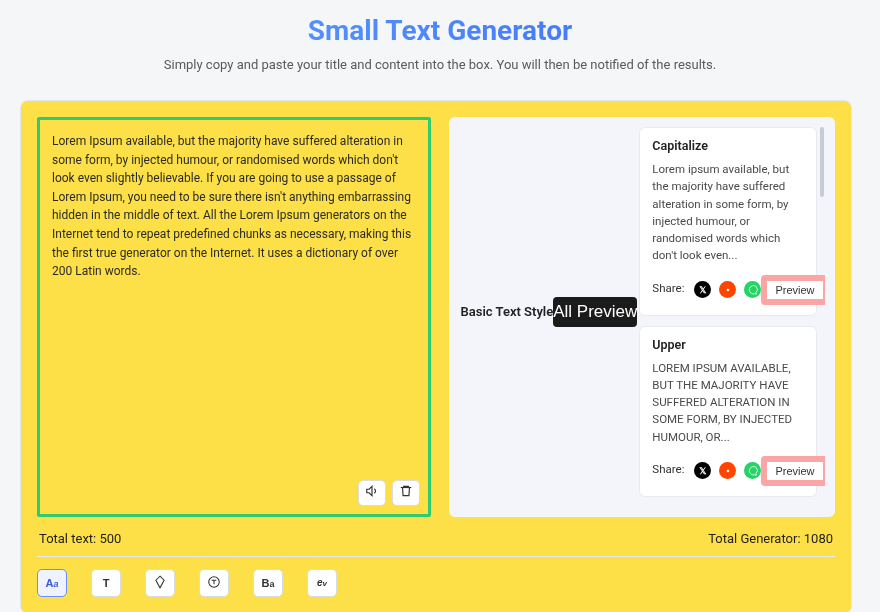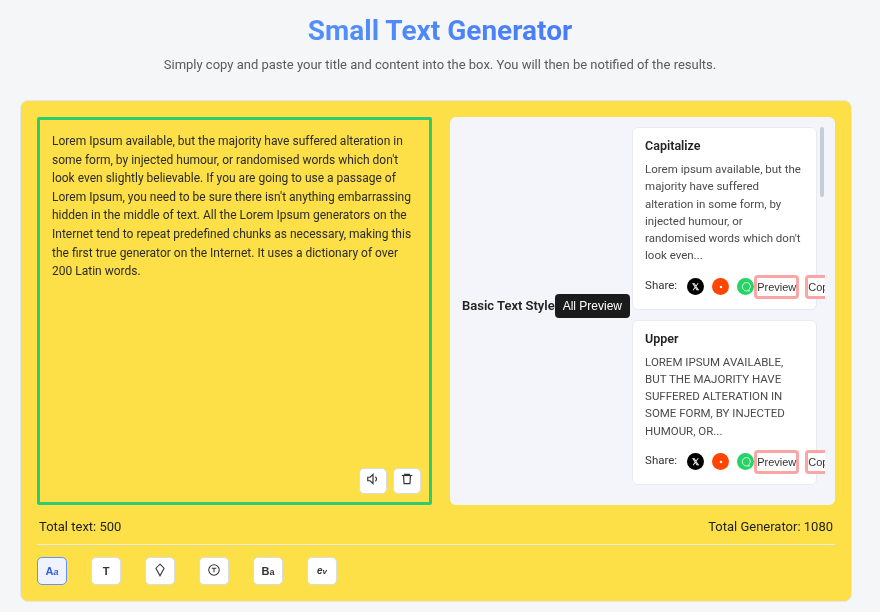--- a/index.html
+++ b/index.html
@@ -95,22 +95,22 @@
     .right-title {
       font-size: 13px;
       font-weight: 600;
       color: #222;
     }
     .all-preview-btn {
       background: #1b1b1b;
       color: #fff;
       border: none;
       border-radius: 4px;
-      padding: 5px 8px;
-      font-size: 12px;
+      padding: 5px 0;
+      font-size: 17px;
       cursor: pointer;
     }
     .style-list {
       flex: 1;
       overflow: hidden;
       position: relative;
     }
     .scroll-thumb {
       position: absolute;
       right: 1px;
@@ -163,24 +163,24 @@
       font-size: 9px;
       font-weight: 700;
       color: #fff;
     }
     .x-icon { background: #000; }
     .reddit-icon { background: #ff4500; }
     .whatsapp-icon { background: #25d366; }
     .whatsapp-icon svg { width: 10px; height: 10px; stroke: #fff; fill: none; stroke-width: 2; }
     .btn-group { display: flex; gap: 6px; }
     .small-btn {
-      border: 3px solid #fca5a5;
+      border: 6px solid #fca5a5;
       background: #fff;
       border-radius: 4px;
-      padding: 3px 0;
+      padding: 3px 8px;
       font-size: 11px;
       cursor: pointer;
       color: #333;
     }
     .stats-row {
       display: flex;
       justify-content: space-between;
       margin-top: 14px;
       font-size: 13px;
       color: #1f1f1f;

